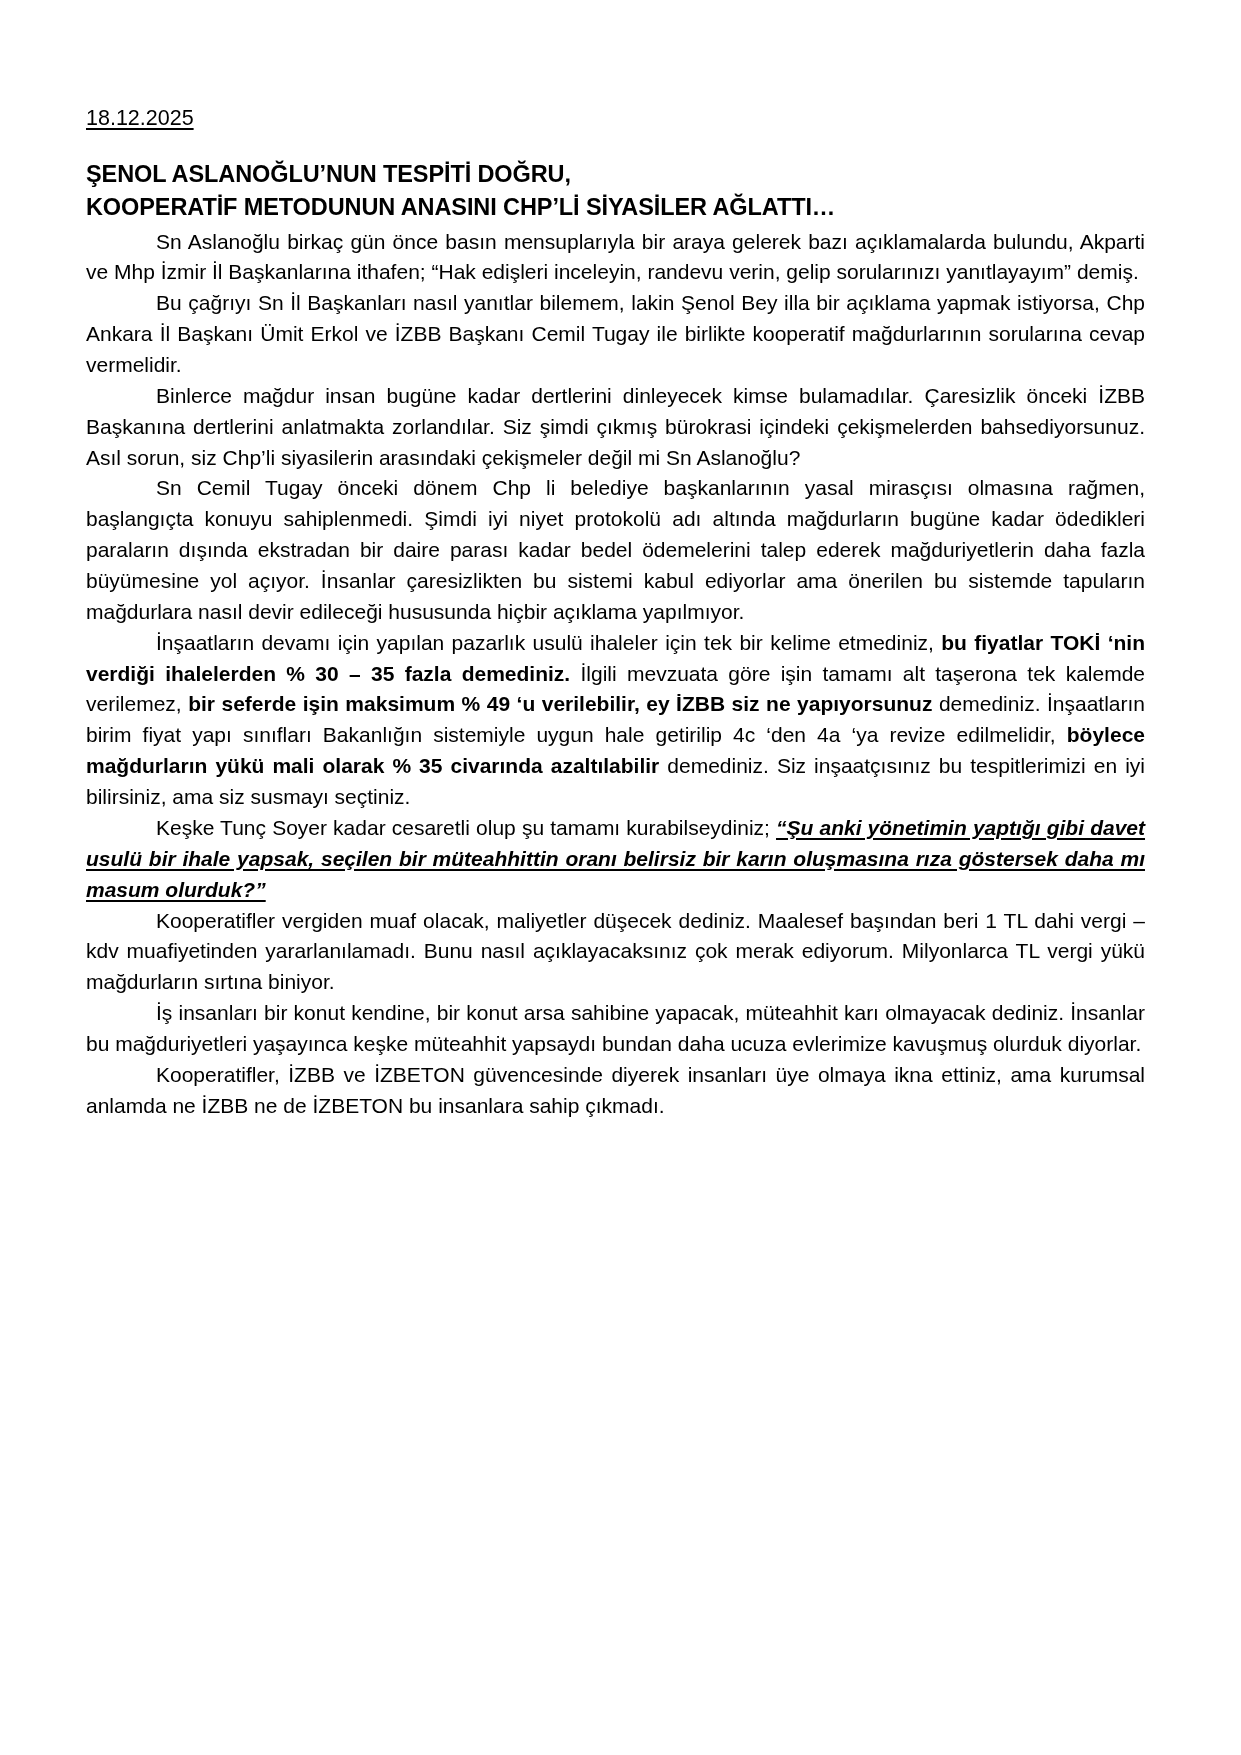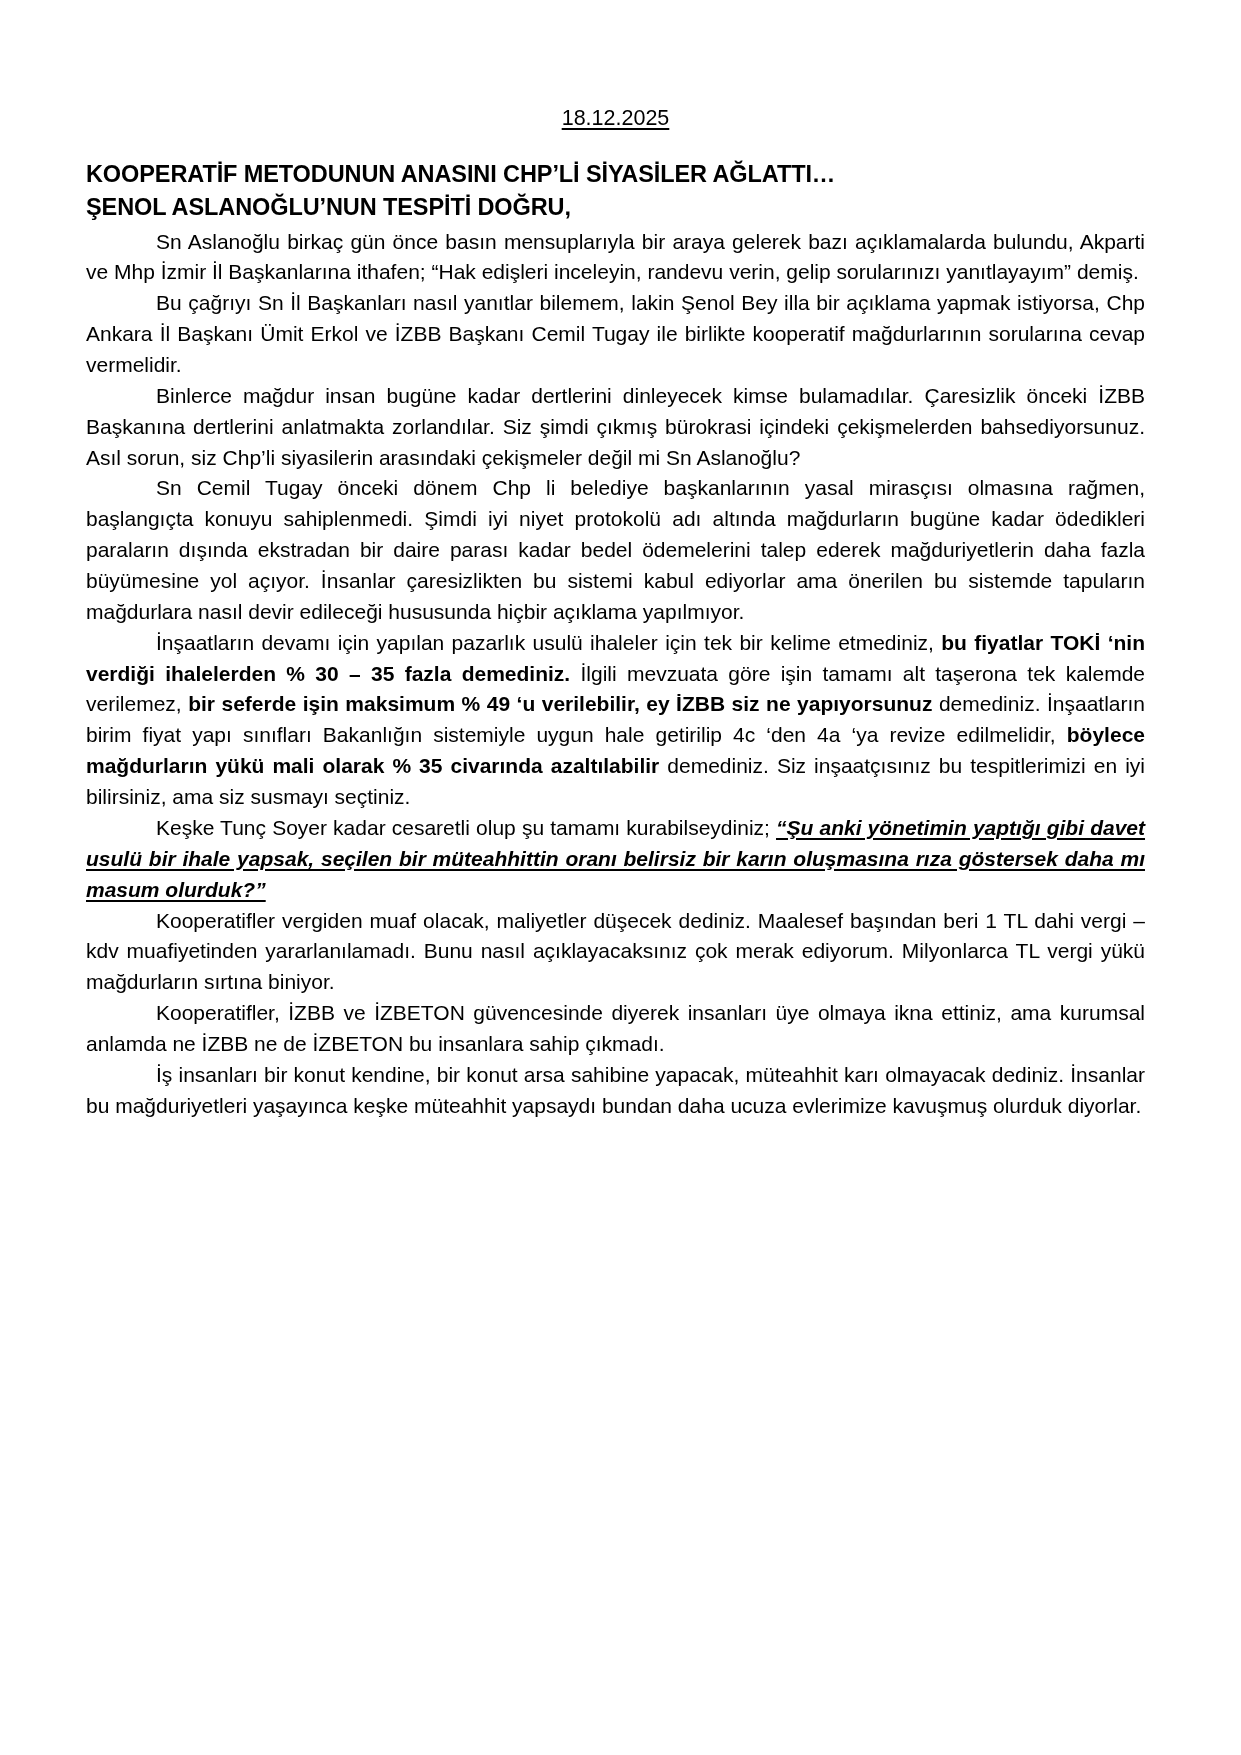--- a/index.html
+++ b/index.html
@@ -15,21 +15,21 @@
   .page {
     width: 1241px;
     min-height: 1755px;
     background: #ffffff;
     margin: 0 auto;
     position: relative;
     box-sizing: border-box;
     padding: 105px 96px 60px 86px;
   }
   .date-line {
-    text-align: center;
+    text-align: left;
     font-size: 21.5px;
     line-height: 1.25;
     margin: 0 0 26px 0;
   }
   .date-value {
     text-decoration: underline;
     text-underline-offset: 3px;
   }
   .doc-title {
     font-weight: bold;
@@ -64,35 +64,35 @@
 </head>
 <body>
 
 <div class="page">
 
   <div class="date-line">
     <span class="date-value">18.12.2025</span>
   </div>
 
   <h1 class="doc-title">
+    <span class="title-line">ŞENOL ASLANOĞLU’NUN TESPİTİ DOĞRU,</span>
     <span class="title-line">KOOPERATİF METODUNUN ANASINI CHP’Lİ SİYASİLER AĞLATTI…</span>
-    <span class="title-line">ŞENOL ASLANOĞLU’NUN TESPİTİ DOĞRU,</span>
   </h1>
 
   <p class="body-par">Sn Aslanoğlu birkaç gün önce basın mensuplarıyla bir araya gelerek bazı açıklamalarda bulundu, Akparti ve Mhp İzmir İl Başkanlarına ithafen; “Hak edişleri inceleyin, randevu verin, gelip sorularınızı yanıtlayayım”  demiş.</p>
 
   <p class="body-par">Bu çağrıyı Sn İl Başkanları nasıl yanıtlar bilemem, lakin Şenol Bey illa bir açıklama yapmak istiyorsa, Chp Ankara İl Başkanı Ümit Erkol ve İZBB Başkanı Cemil Tugay ile birlikte kooperatif  mağdurlarının sorularına cevap vermelidir.</p>
 
   <p class="body-par">Binlerce mağdur insan bugüne kadar dertlerini dinleyecek kimse bulamadılar. Çaresizlik önceki İZBB Başkanına dertlerini anlatmakta zorlandılar. Siz şimdi çıkmış bürokrasi içindeki çekişmelerden bahsediyorsunuz. Asıl sorun, siz Chp’li siyasilerin arasındaki çekişmeler değil mi Sn Aslanoğlu?</p>
 
   <p class="body-par">Sn Cemil Tugay önceki dönem Chp li belediye başkanlarının yasal mirasçısı olmasına rağmen, başlangıçta konuyu sahiplenmedi. Şimdi iyi niyet protokolü adı altında mağdurların bugüne kadar ödedikleri paraların dışında ekstradan bir daire parası kadar bedel ödemelerini talep ederek mağduriyetlerin daha fazla büyümesine yol açıyor. İnsanlar çaresizlikten bu sistemi kabul ediyorlar ama önerilen  bu sistemde tapuların mağdurlara nasıl devir edileceği hususunda hiçbir açıklama yapılmıyor.</p>
 
   <p class="body-par"><span>İnşaatların devamı için yapılan pazarlık usulü ihaleler için tek bir kelime etmediniz, </span><b class="em-bold">bu fiyatlar TOKİ ‘nin verdiği ihalelerden % 30 – 35 fazla demediniz.</b><span> İlgili mevzuata göre işin tamamı alt taşerona tek kalemde verilemez, </span><b class="em-bold">bir seferde işin maksimum % 49 ‘u verilebilir, ey İZBB siz ne yapıyorsunuz</b><span> demediniz. İnşaatların birim fiyat yapı sınıfları Bakanlığın sistemiyle uygun hale getirilip 4c ‘den 4a ‘ya revize edilmelidir, </span><b class="em-bold">böylece mağdurların yükü mali olarak % 35 civarında azaltılabilir</b><span> demediniz. Siz inşaatçısınız bu tespitlerimizi en  iyi bilirsiniz, ama siz susmayı seçtiniz.</span></p>
 
   <p class="body-par"><span>Keşke Tunç Soyer kadar cesaretli olup şu tamamı kurabilseydiniz; </span><span class="quote-emph">“Şu anki yönetimin yaptığı gibi davet usulü bir ihale yapsak, seçilen bir müteahhittin oranı belirsiz bir karın oluşmasına rıza göstersek daha mı masum olurduk?”</span></p>
 
   <p class="body-par">Kooperatifler vergiden muaf olacak, maliyetler düşecek dediniz. Maalesef başından beri 1 TL dahi vergi – kdv muafiyetinden yararlanılamadı. Bunu nasıl açıklayacaksınız çok merak ediyorum. Milyonlarca TL vergi yükü mağdurların sırtına biniyor.</p>
 
+  <p class="body-par">İş insanları bir konut kendine, bir konut arsa sahibine yapacak, müteahhit karı olmayacak dediniz. İnsanlar bu mağduriyetleri yaşayınca keşke müteahhit yapsaydı bundan daha ucuza evlerimize kavuşmuş olurduk diyorlar.</p>
+
   <p class="body-par">Kooperatifler, İZBB ve İZBETON güvencesinde diyerek insanları üye olmaya ikna ettiniz,  ama kurumsal anlamda ne İZBB ne de İZBETON bu insanlara sahip çıkmadı.</p>
-
-  <p class="body-par">İş insanları bir konut kendine, bir konut arsa sahibine yapacak, müteahhit karı olmayacak dediniz. İnsanlar bu mağduriyetleri yaşayınca keşke müteahhit yapsaydı bundan daha ucuza evlerimize kavuşmuş olurduk diyorlar.</p>
 
 </div>
 
 </body></html>

